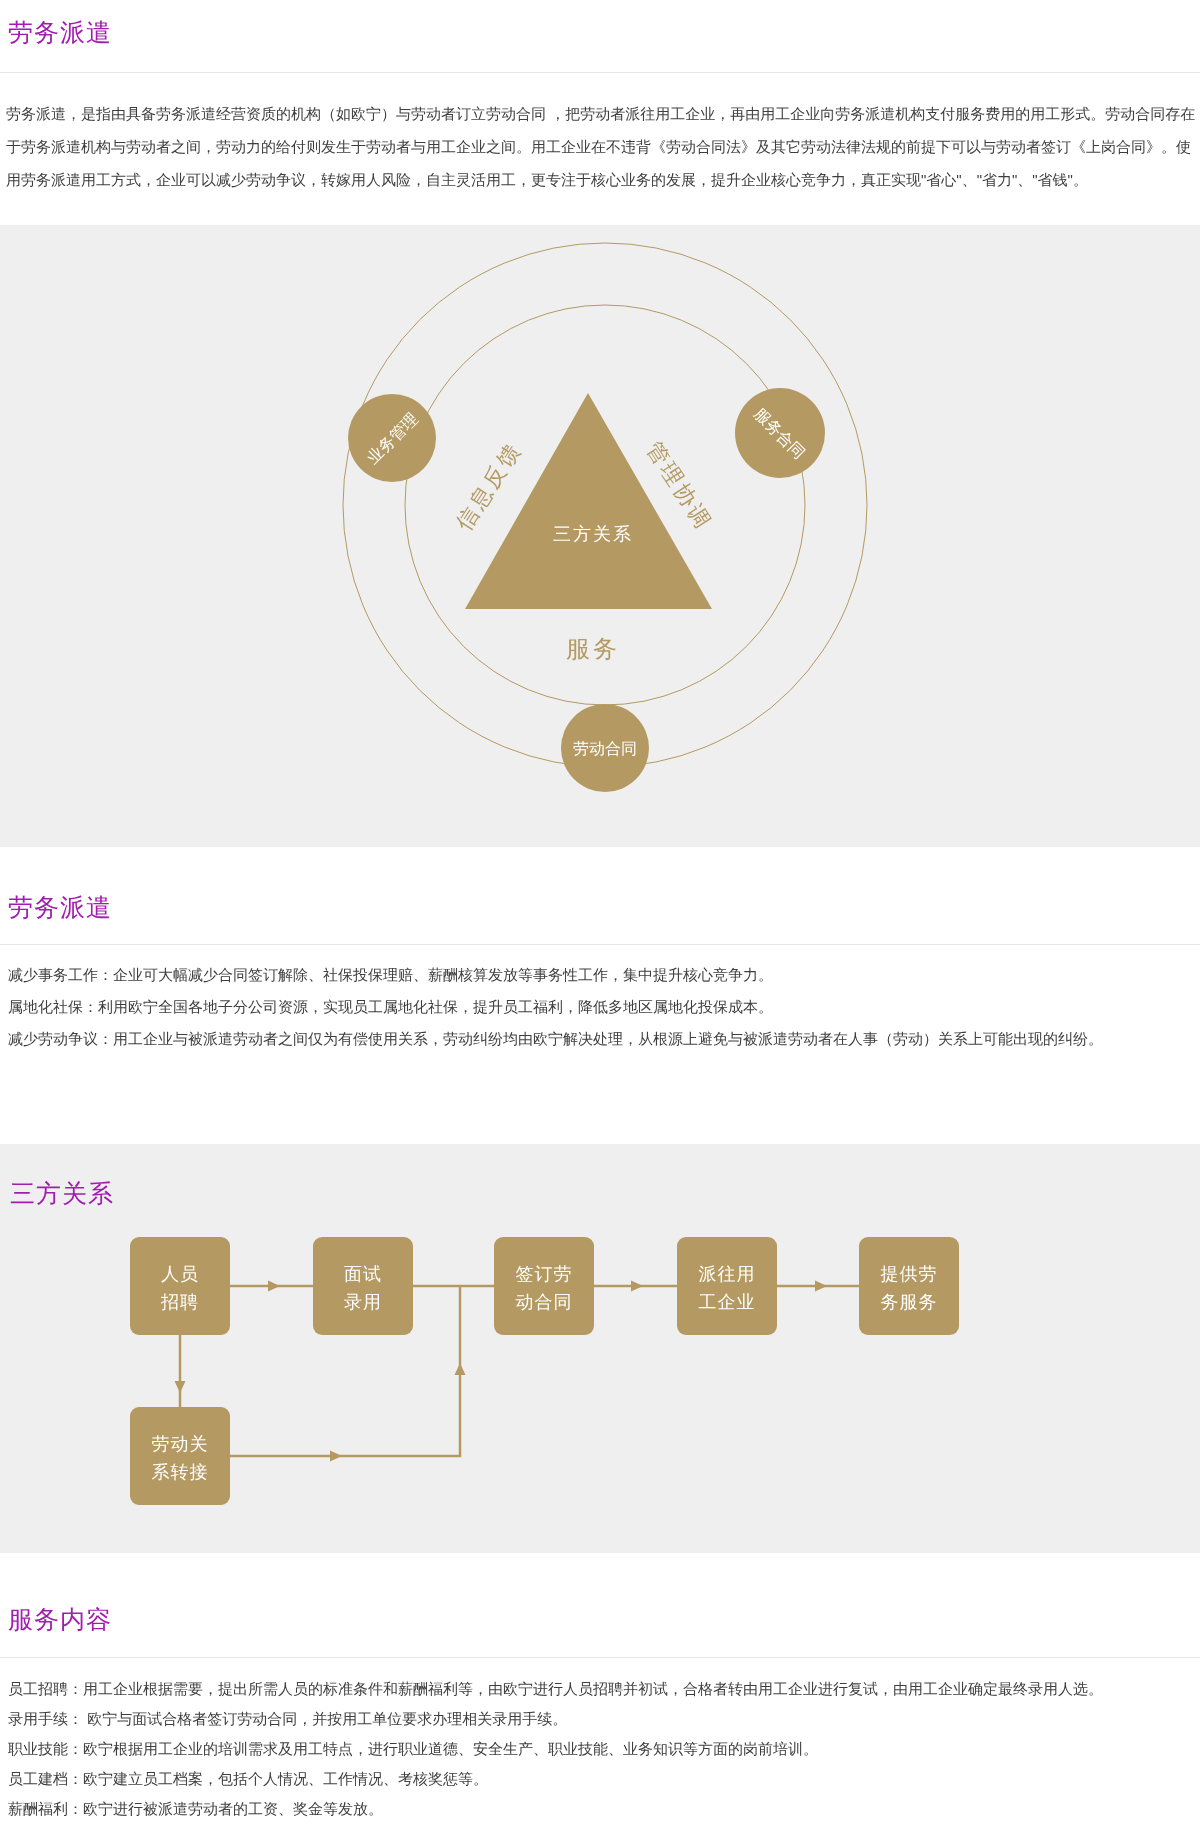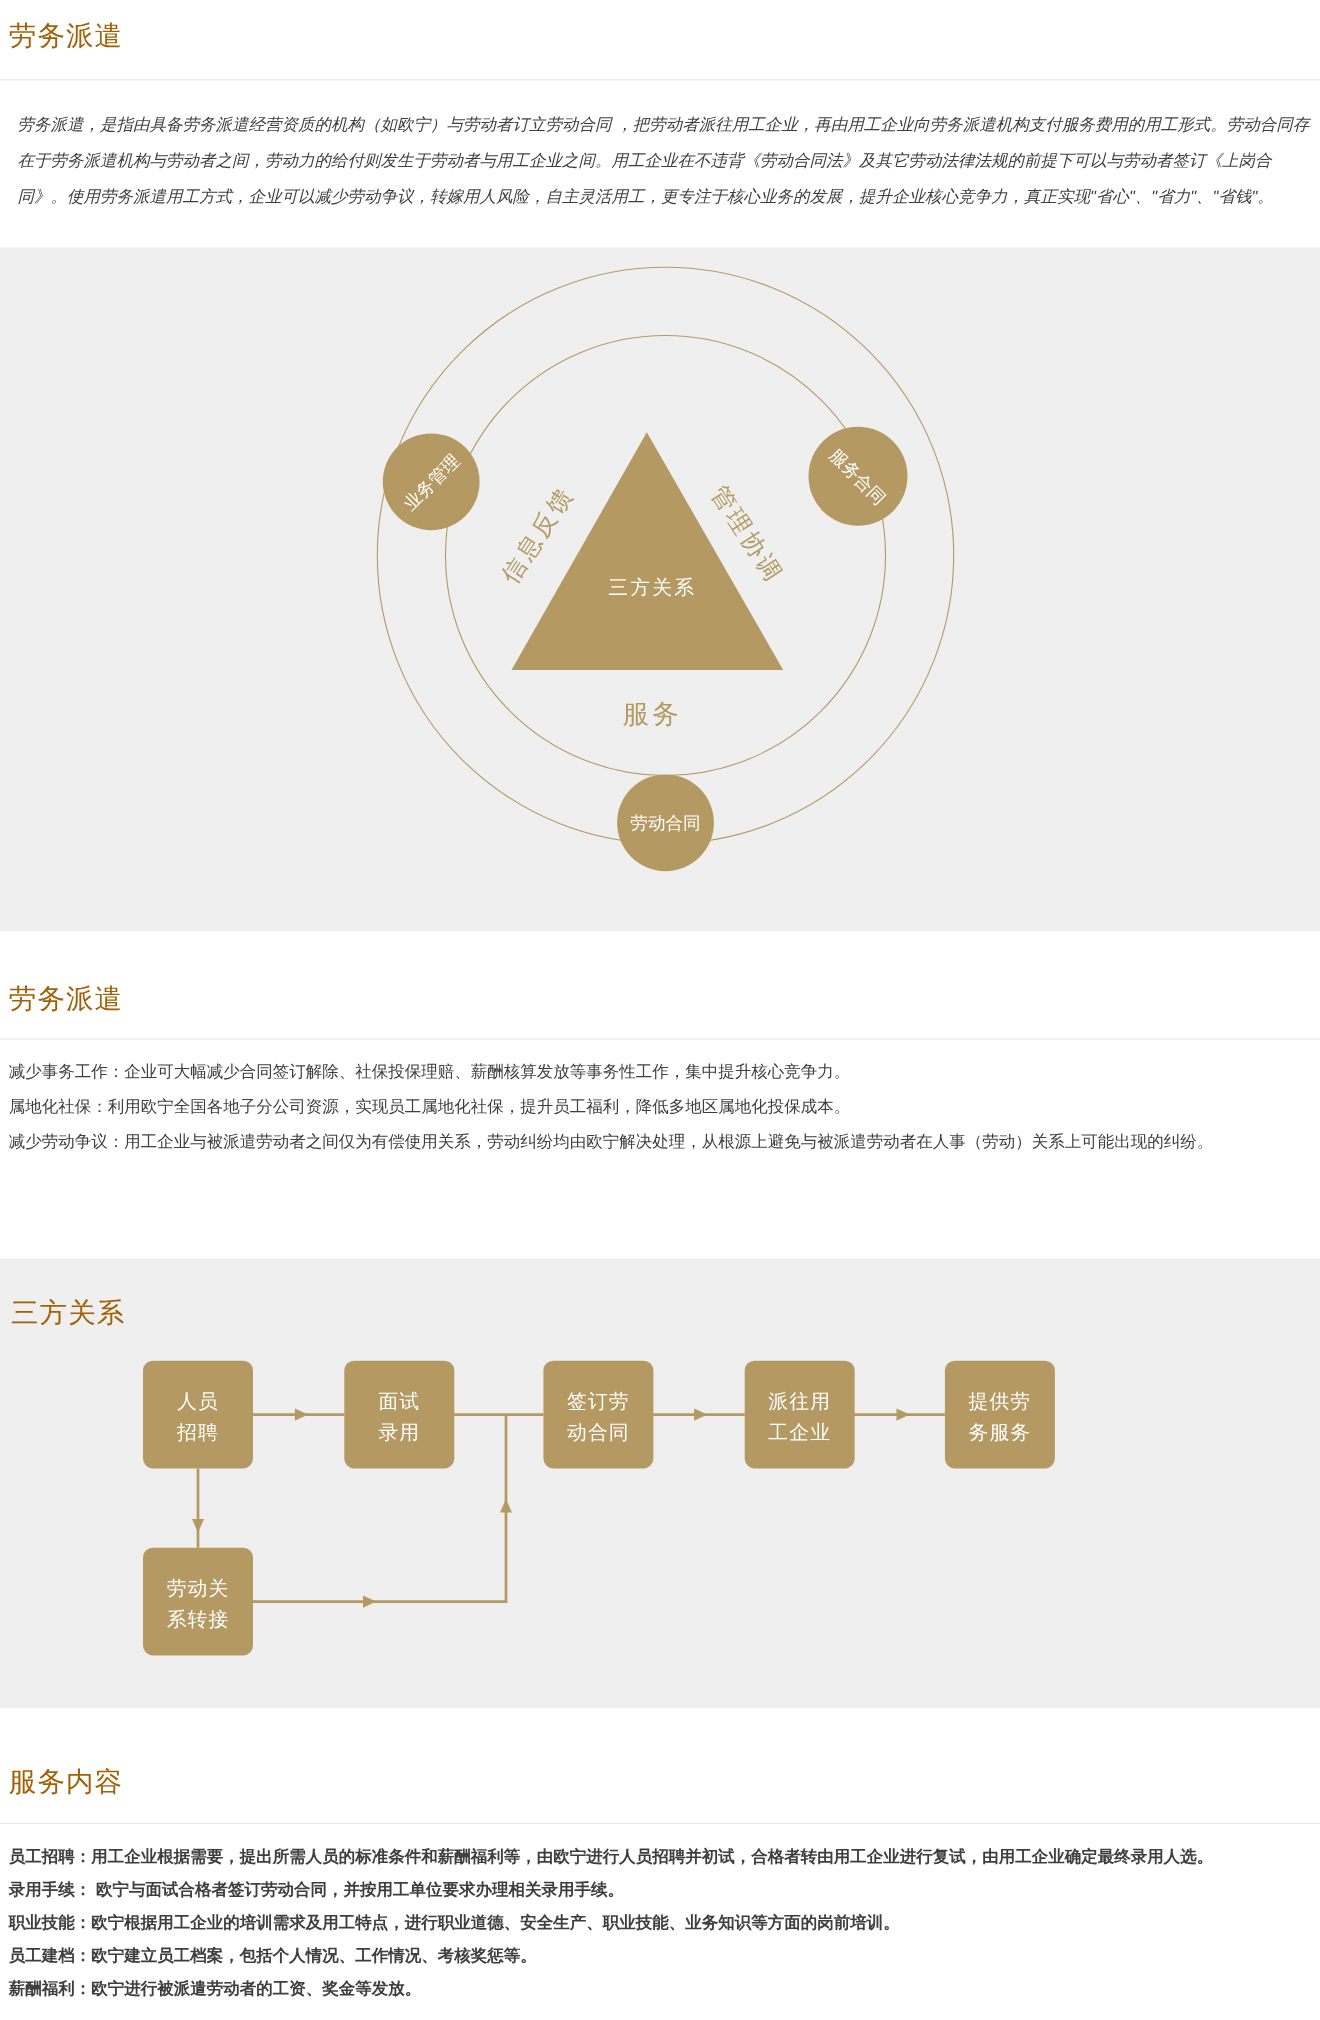--- a/index.html
+++ b/index.html
@@ -4,33 +4,33 @@
 <style>
   html,body{margin:0;padding:0;background:#ffffff;}
   body{width:1200px;font-family:"Liberation Sans","DejaVu Sans",sans-serif;color:#3e3e3e;}
   .sec{box-sizing:border-box;width:1200px;overflow:hidden;position:relative;}
   .sec.gray{background:#efefef;}
   .sec-intro{height:225px;background:#fff;}
   .sec-diagram{height:622px;}
   .sec-benefits{height:297px;background:#fff;}
   .sec-flow{height:409px;}
   .sec-content{height:283px;background:#fff;}
-  h1,h2{font-weight:400;color:#a16207;font-size:25px;margin:0;letter-spacing:1px;}
+  h1,h2{font-weight:400;color:#a21caf;font-size:25px;margin:0;letter-spacing:1px;}
   .sec-intro h1{padding:16px 0 0 8px;}
   .divider{height:1px;background:#e7e7e7;width:1200px;}
   .sec-intro .divider{margin-top:23px;}
-  .para{margin:0;padding:24px 4px 0 16px;font-size:15px;line-height:33px;color:#3e3e3e;font-style:italic;}
+  .para{margin:0;padding:24px 4px 0 6px;font-size:15px;line-height:33px;color:#3e3e3e;}
   .sec-benefits h2{padding:44px 0 0 8px;}
   .sec-benefits .divider{margin-top:20px;}
   .lines{padding:14px 4px 0 8px;}
   .sec-benefits .lines p{margin:0;font-size:15px;line-height:32px;}
   .sec-content h2{padding:50px 16px 0 8px;}
   .sec-content .divider{margin-top:21px;}
   .sec-content .lines{padding-top:16px;}
-  .sec-content .lines p{margin:0;font-size:15px;line-height:30px;font-weight:bold;}
+  .sec-content .lines p{margin:0;font-size:15px;line-height:30px;}
   .sec-flow h2{position:absolute;top:33px;left:10px;}
   .sec-diagram svg,.sec-flow svg{display:block;position:absolute;top:0;left:0;}
   .gold-fill{fill:#b49a62;}
   .ring{fill:none;stroke:#b49a62;stroke-width:1;}
   .t-white{fill:#ffffff;}
   .t-gold{fill:#b49a62;}
   .t-center{font-size:18px;letter-spacing:2px;}
   .t-edge{font-size:22px;letter-spacing:3px;}
   .t-service{font-size:24px;letter-spacing:3px;}
   .t-circle{font-size:16px;}

